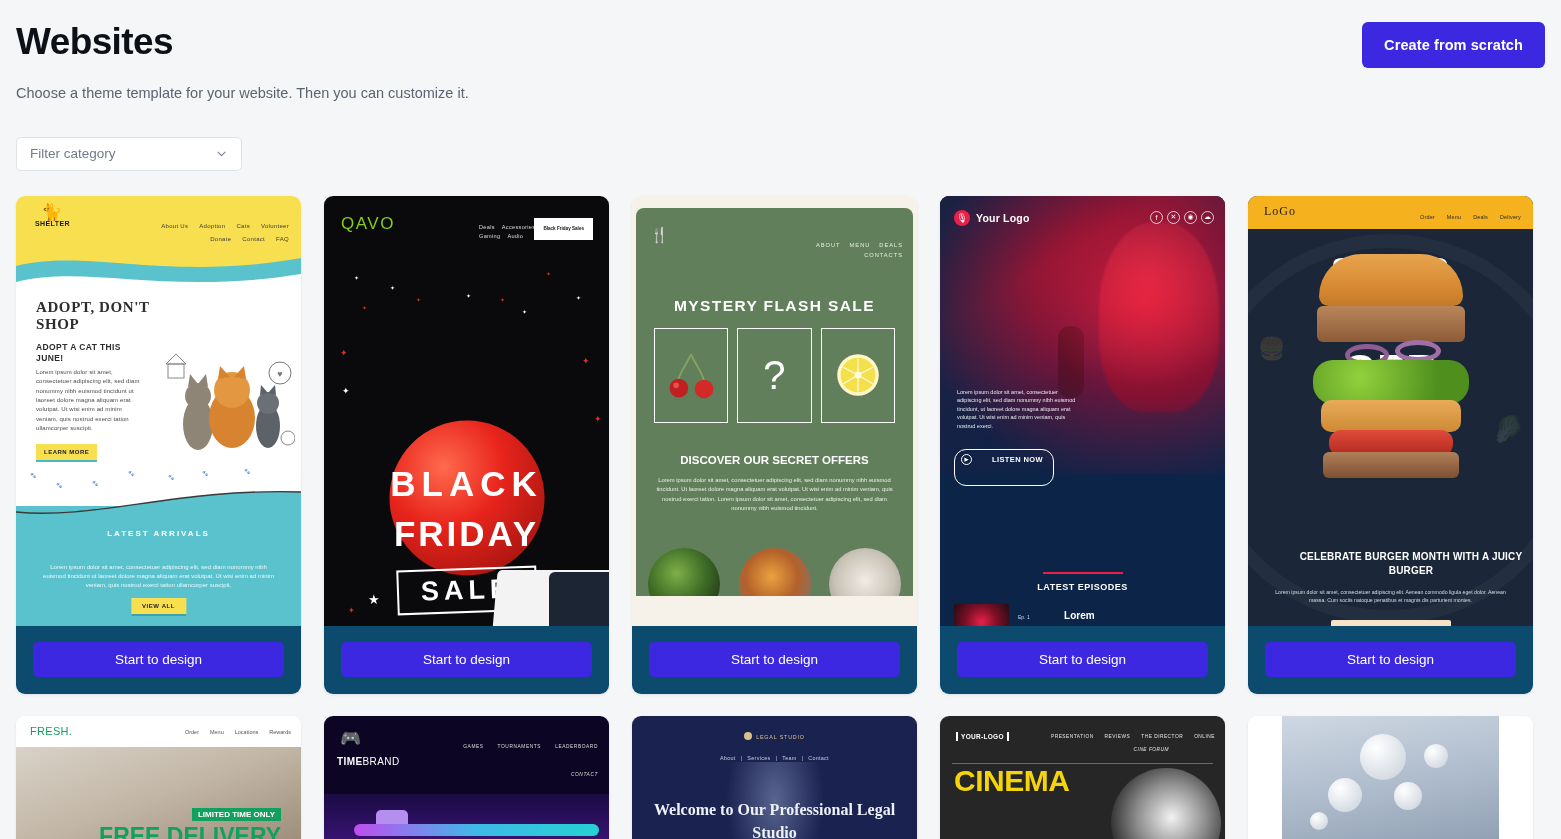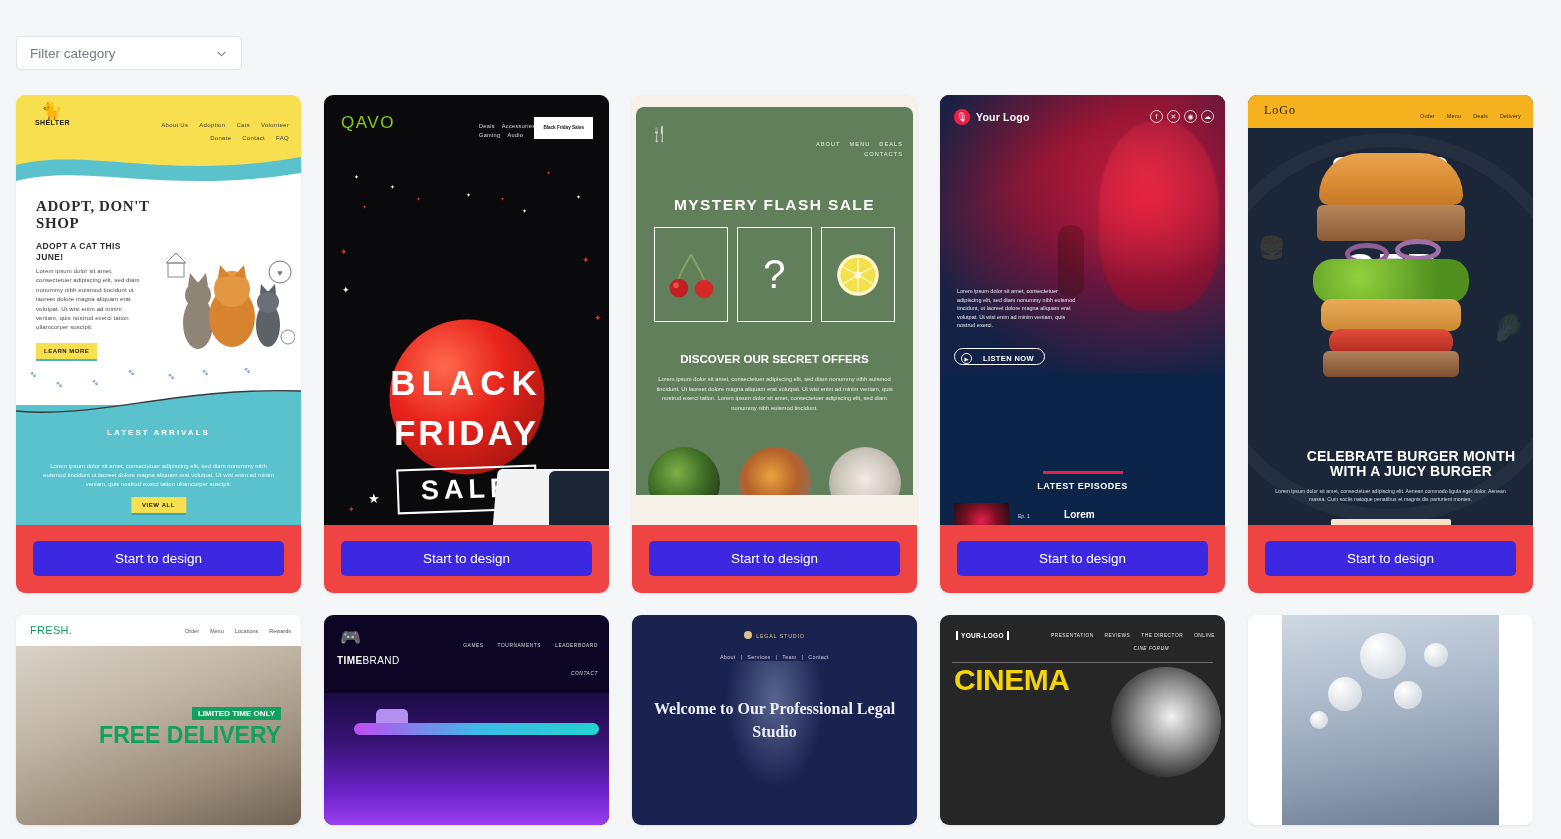--- a/index.html
+++ b/index.html
@@ -35,21 +35,21 @@
   .grid {
     margin-top: 25px; display: grid; grid-template-columns: repeat(5, 285px);
     column-gap: 23px; row-gap: 22px;
   }
   .card {
     background: #fff; border-radius: 9px; box-shadow: 0 1px 3px rgba(20,30,50,.09);
     overflow: hidden; display: flex; flex-direction: column;
   }
   .thumb { position: relative; width: 285px; height: 430px; overflow: hidden; background: #fff; }
   .thumb-inner { position: absolute; inset: 0; }
-  .card-foot { padding: 16px 17px 17px; background: #ef4444; }
+  .card-foot { padding: 16px 17px 17px; background: #0c4a6e; }
   .design-btn {
     width: 100%; background: #3b28e0; color: #fff; border: none; border-radius: 5px;
     font-size: 13.5px; padding: 10px 0; cursor: pointer; font-family: "Liberation Sans", sans-serif;
   }
   .row2 .thumb { height: 210px; }
 
   
   .t1 { background:#fff; }
   .t1 .top { position:absolute; left:0; right:0; top:0; height:72px; background:#f8df4f; }
   .t1 .wave { position:absolute; left:0; right:0; top:52px; height:40px; }
@@ -112,21 +112,21 @@
   .t4 .face { position:absolute; right:6px; top:26px; width:120px; height:190px; border-radius:46% 46% 38% 38%;
     background:radial-gradient(circle at 40% 30%, rgba(255,70,90,.85), rgba(120,15,45,.9) 70%); filter:blur(1px);}
   .t4 .mic { position:absolute; left:118px; top:130px; width:26px; height:72px; border-radius:12px; background:rgba(30,12,25,.85);}
   .t4 .logorow { position:absolute; left:14px; top:14px; display:flex; align-items:center; gap:6px; z-index:3;}
   .t4 .micicon { width:16px; height:16px; border-radius:50%; background:#e8204a; display:flex; align-items:center; justify-content:center; color:#fff; font-size:9px;}
   .t4 .logorow b { color:#fff; font-size:10.5px; letter-spacing:.2px;}
   .t4 .socials { position:absolute; right:11px; top:15px; display:flex; gap:4px; z-index:3;}
   .t4 .soc { width:13px; height:13px; border-radius:50%; border:1px solid rgba(255,255,255,.75); display:flex; align-items:center; justify-content:center; color:#fff; font-size:7px;}
   .t4 h2 { position:absolute; left:17px; top:96px; width:135px; font-size:16.5px; font-weight:700; color:#fff; line-height:22px; letter-spacing:.2px; z-index:3;}
   .t4 p { position:absolute; left:17px; top:192px; width:120px; font-size:5.5px; color:#e6e9f0; line-height:8.6px; z-index:3;}
-  .t4 .listen { position:absolute; left:14px; top:253px; border:1px solid #fff; border-radius:12px; padding:4px 10px 0 6px; color:#fff; font-size:7.5px; font-weight:700; letter-spacing:.4px; display:flex; align-items:center; gap:11px; z-index:3;}
+  .t4 .listen { position:absolute; left:14px; top:253px; border:1px solid #fff; border-radius:12px; padding:4px 10px 20px 6px; color:#fff; font-size:7.5px; font-weight:700; letter-spacing:.4px; display:flex; align-items:center; gap:20px; z-index:3;}
   .t4 .play { width:11px; height:11px; border-radius:50%; border:1px solid #fff; display:flex; align-items:center; justify-content:center; font-size:5px;}
   .t4 .rule { position:absolute; left:50%; transform:translateX(-50%); top:376px; width:80px; height:2.5px; background:#e8204a;}
   .t4 .le { position:absolute; left:0; right:0; top:386px; text-align:center; color:#fff; font-size:9px; font-weight:700; letter-spacing:.5px;}
   .t4 .ep { position:absolute; left:14px; top:408px; width:55px; height:40px; background:#111; border-radius:2px;
     background:radial-gradient(circle at 50% 45%, #e8204a 0%, #7c0f24 45%, #120d14 100%);}
   .t4 .eptx { position:absolute; left:78px; top:414px; font-size:5px; color:#cfd6e2;}
   .t4 .eptx b { font-size:10px; color:#fff;padding-left:33px;}
 
   
   .t5 { background:#1b2738; }
@@ -144,21 +144,21 @@
   .t5 .patty { position:absolute; left:6px; right:6px; top:52px; height:36px; border-radius:6px; background:linear-gradient(180deg,#b9865b,#8c5b37);}
   .t5 .onion { position:absolute; left:34px; top:90px; width:44px; height:22px; border-radius:50%; border:5px solid #8d5d93; }
   .t5 .onion2 { position:absolute; left:84px; top:86px; width:46px; height:22px; border-radius:50%; border:5px solid #a06fa6; }
   .t5 .lettuce { position:absolute; left:2px; right:2px; top:106px; height:44px; border-radius:20px;
     background:radial-gradient(circle at 30% 40%, #92d13c, #4f8f1e 70%);}
   .t5 .bun2 { position:absolute; left:10px; right:10px; top:146px; height:32px; border-radius:10px; background:linear-gradient(180deg,#e9ab57,#cd8a35);}
   .t5 .tom { position:absolute; left:18px; top:176px; width:124px; height:26px; border-radius:12px; background:linear-gradient(180deg,#e04b3a,#b0291f);}
   .t5 .patty2 { position:absolute; left:12px; right:12px; top:198px; height:26px; border-radius:6px; background:linear-gradient(180deg,#b0805a,#7e5031);}
   .t5 .leafw { position:absolute; right:8px; top:218px; font-size:26px; color:rgba(255,255,255,.12);}
   .t5 .bell { position:absolute; left:10px; top:140px; font-size:22px; color:rgba(255,255,255,.14);}
-  .t5 h3 { position:absolute; left:0; right:0; top:354px; text-align:center; font-size:14px; font-weight:700; color:#fff; line-height:14.5px; letter-spacing:.2px;margin-left:41px;}
+  .t5 h3 { position:absolute; left:0; right:0; top:354px; text-align:center; font-size:10px; font-weight:700; color:#fff; line-height:14.5px; letter-spacing:.2px;margin-left:41px;}
   .t5 p { position:absolute; left:22px; right:22px; top:392px; text-align:center; font-size:5.2px; color:#d5dbe4; line-height:8.4px;}
   .t5 .cta { position:absolute; left:50%; transform:translateX(-50%); top:424px; width:120px; height:18px; background:#f7e4c8; border-radius:2px;}
 
   
   .r1 { background:#fff; }
   .r1 .bar { position:absolute; left:0; right:0; top:0; height:31px; background:#fff;}
   .r1 .logo { position:absolute; left:14px; top:9px; font-size:11px; font-weight:400; color:#12a05f; letter-spacing:.3px;}
   .r1 .nav { position:absolute; right:10px; top:13px; font-size:5.5px; color:#555;}
   .r1 .nav i{font-style:normal; margin-left:11px;}
   .r1 .food { position:absolute; left:0; right:0; top:31px; bottom:0;
@@ -201,20 +201,27 @@
   .r5 { background:#fff; }
   .r5 .photo { position:absolute; left:34px; right:34px; top:0; bottom:0;
     background:linear-gradient(170deg,#cfd8e3 0%,#aab8c9 40%,#8d9cb0 70%,#6b7b90 100%);}
   .r5 .sph { position:absolute; border-radius:50%; background:radial-gradient(circle at 35% 30%,#fff,#c6cfd9); }
 </style>
 </head>
 <body>
 
 <div class="page">
 
+  <div class="header-row">
+    <div>
+      <h1 class="page-title">Websites</h1>
+      <div class="page-sub">Choose a theme template for your website. Then you can customize it.</div>
+    </div>
+    <button class="create-btn">Create from scratch</button>
+  </div>
 
   <div class="filter-wrap">
     <div class="filter-select">
       <span>Filter category</span>
       <svg class="chev" viewBox="0 0 24 24">
           <polyline points="5,9 12,16 19,9"></polyline>
         </svg>
     </div>
   </div>
 

